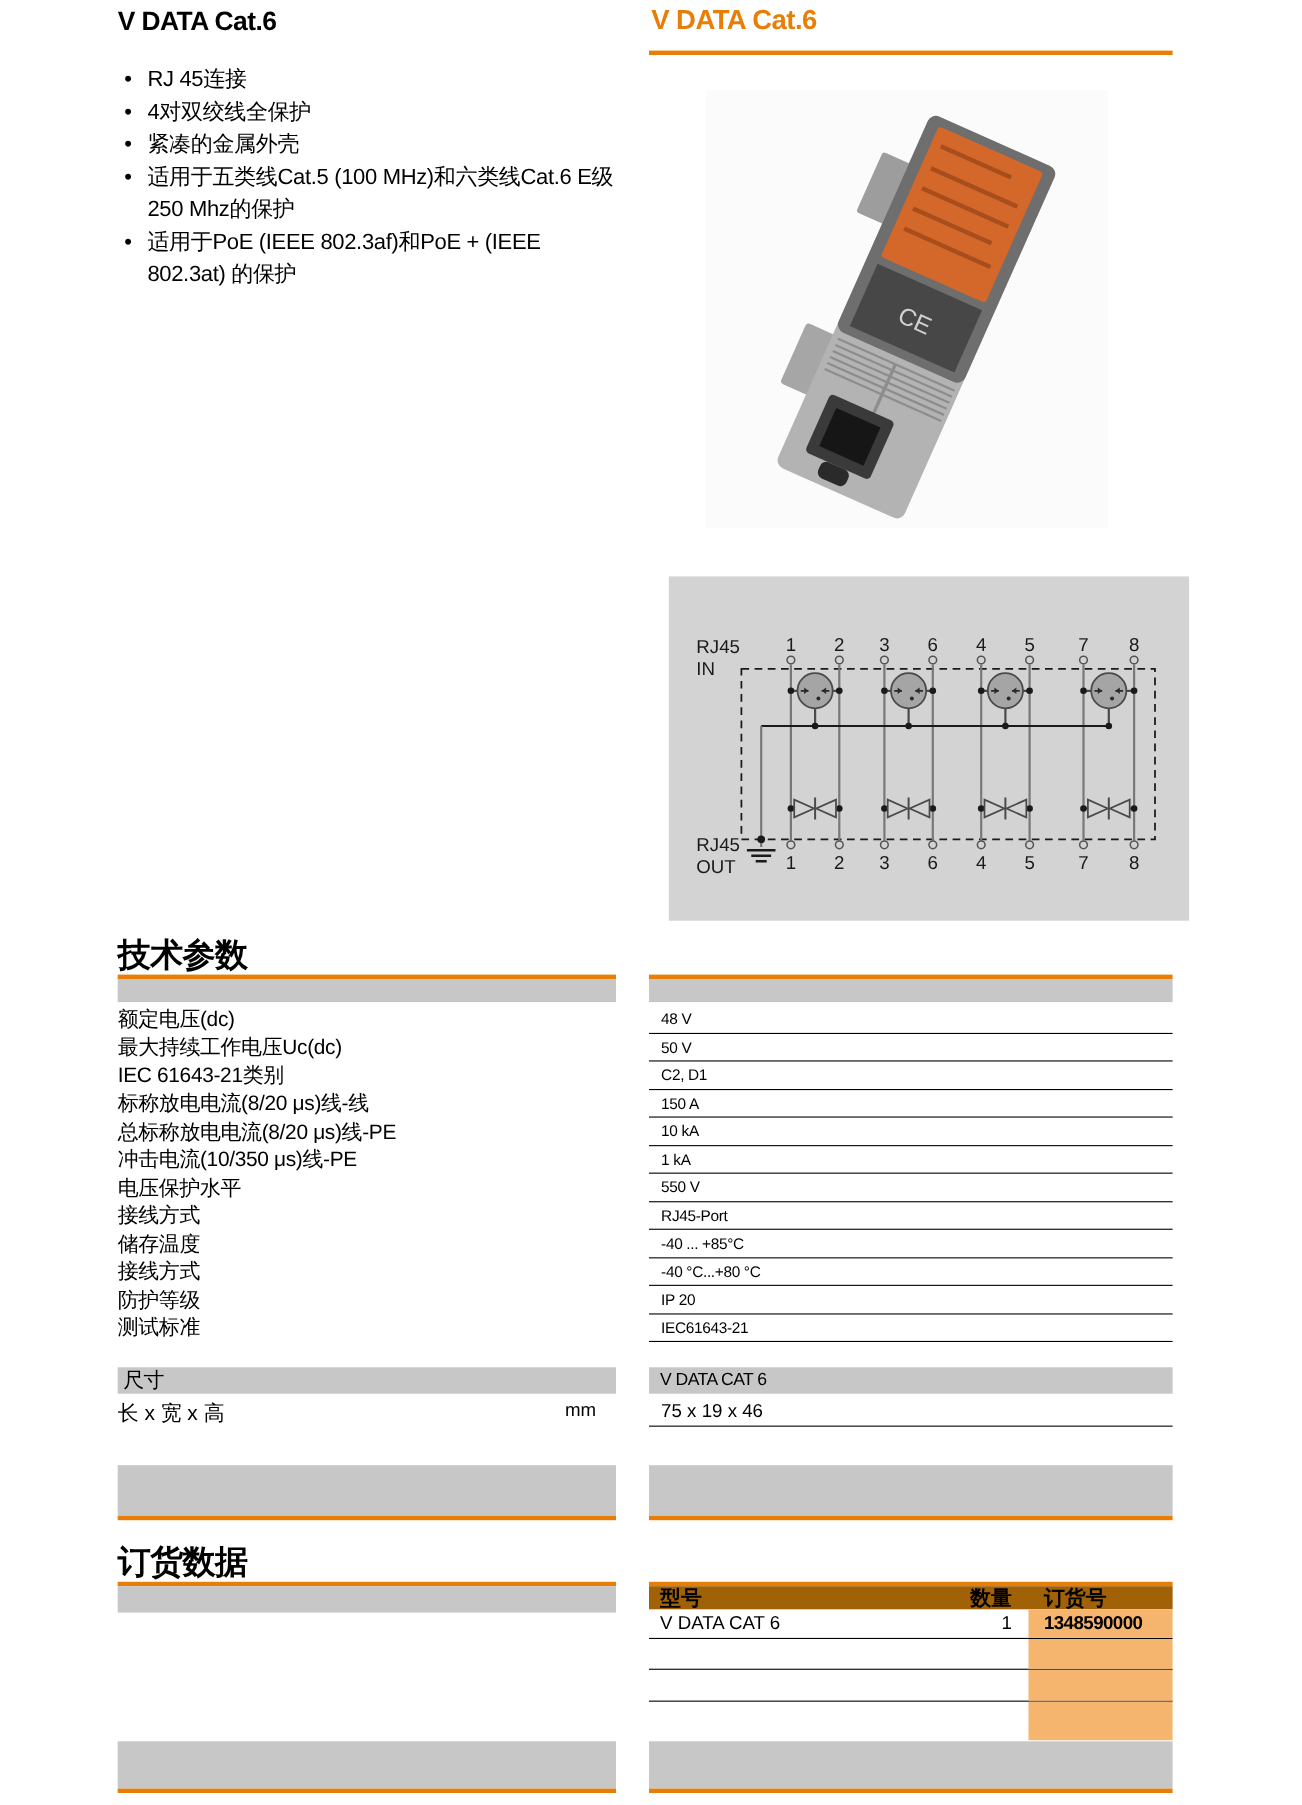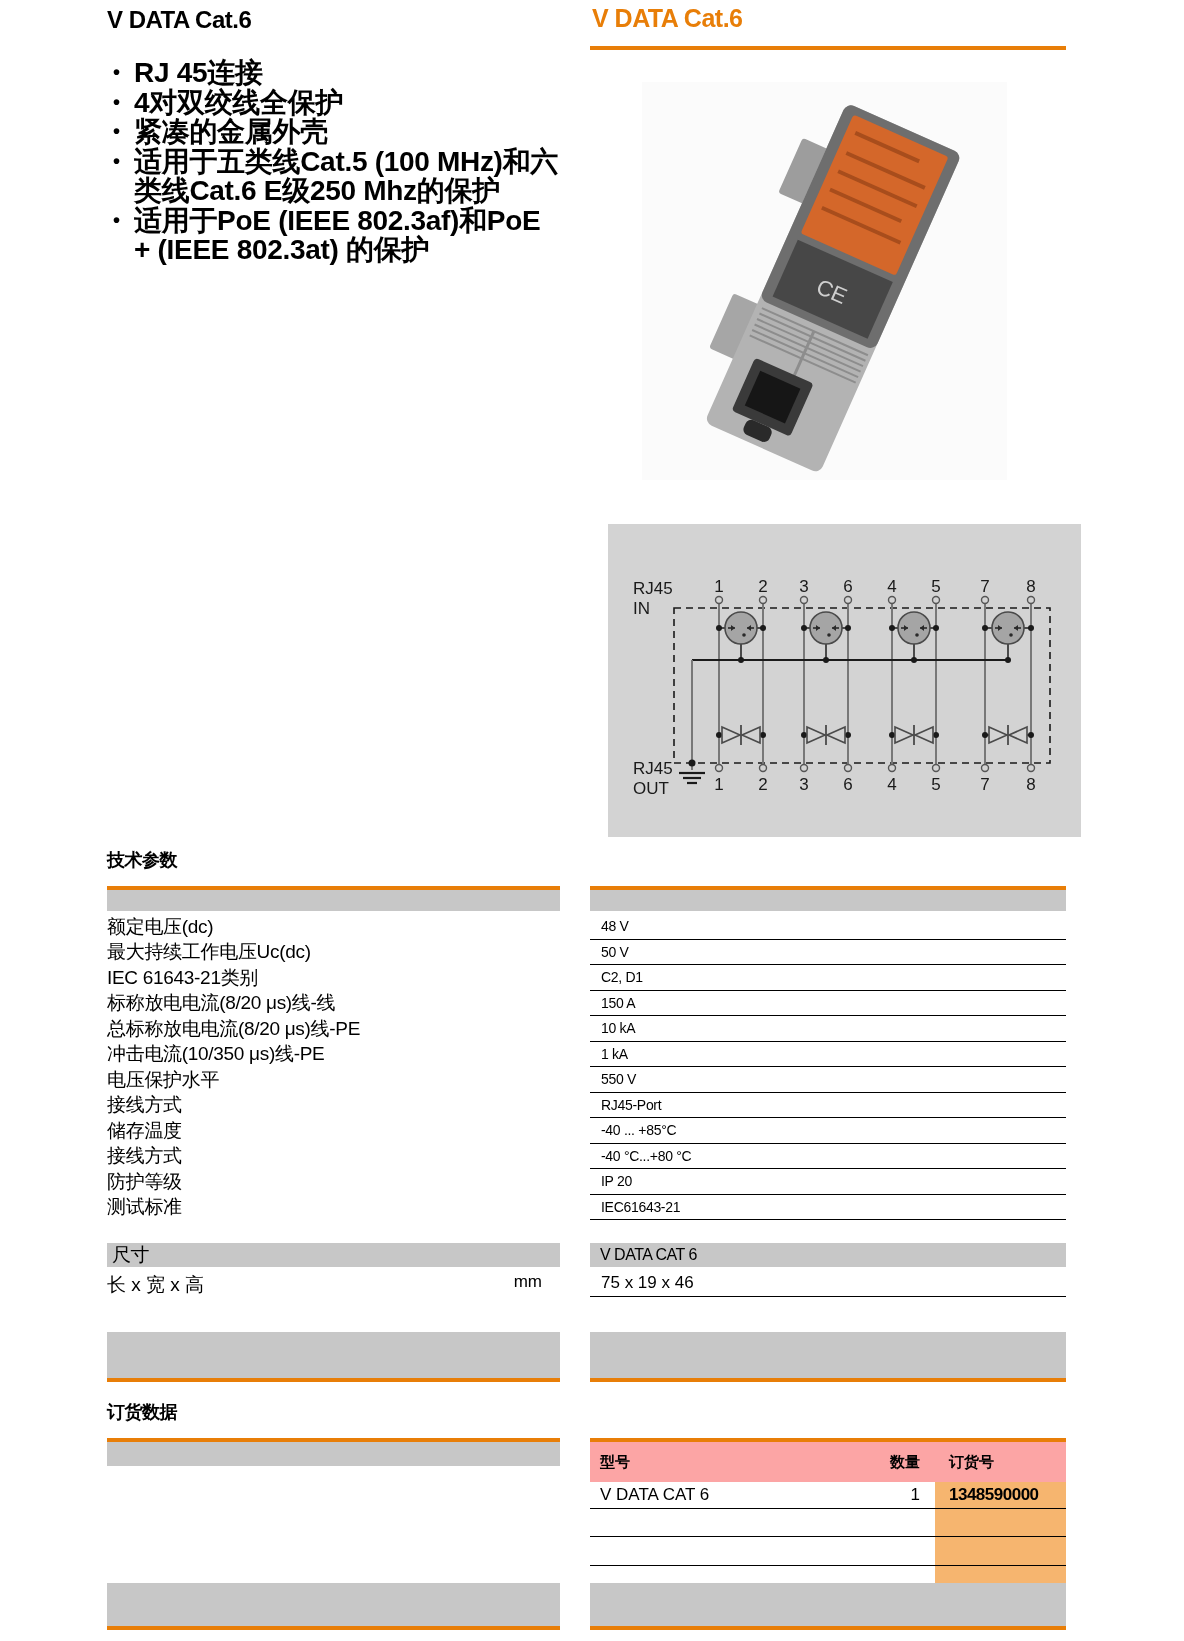--- a/index.html
+++ b/index.html
@@ -7,44 +7,44 @@
     position:relative;width:1184px;height:1641px;background:#ffffff;
     font-family:"Liberation Sans","DejaVu Sans",sans-serif;color:#000;overflow:hidden;
   }
   .abs{position:absolute;}
   
   .h-left{left:107px;top:6px;font-size:24px;font-weight:bold;letter-spacing:-0.5px;}
   .h-right{left:592px;top:4px;font-size:25px;font-weight:bold;letter-spacing:-0.5px;color:#E87E08;}
   .rule{height:4px;background:#E87E08;}
   
   .features{left:107px;top:58px;width:455px;margin:0;padding:0;list-style:none;}
-  .features li{position:relative;padding-left:27px;font-size:28px;line-height:29.5px;letter-spacing:-0.3px;font-weight:bold;}
+  .features li{position:relative;padding-left:27px;font-size:20px;line-height:29.5px;letter-spacing:-0.3px;}
   .features li::before{content:"•";position:absolute;left:6px;top:0;font-size:20px;}
   
   .photo{left:642px;top:82px;width:365px;height:398px;background:#fbfbfb;}
   .diagram{left:593px;top:524px;width:473px;height:313px;background:#d3d3d3;margin-left:15px;}
   
   .band{background:#c7c7c7;}
-  .sec-h{font-size:18px;font-weight:bold;letter-spacing:-0.5px;}
+  .sec-h{font-size:30px;font-weight:bold;letter-spacing:-0.5px;}
   
   .tech-rows{left:107px;top:914px;width:959px;}
   .t-row{display:flex;height:25.5px;align-items:center;}
   .t-label{width:483px;font-size:19px;letter-spacing:-0.3px;white-space:nowrap;}
   .t-value{width:476px;height:100%;display:flex;align-items:center;border-bottom:1px solid #000;
            font-size:14px;padding-left:11px;box-sizing:border-box;letter-spacing:-0.3px;}
   
   .band-label{font-size:19px;font-weight:normal;padding-left:5px;letter-spacing:-0.5px;display:flex;align-items:center;height:100%;box-sizing:border-box;}
   .band-label.small{font-size:16px;padding-left:10px;}
   .dim-row-left{left:107px;top:1272px;width:453px;display:flex;justify-content:space-between;font-size:19px;}
   .dim-unit{font-size:17px;padding-right:18px;}
   .dim-val{left:590px;top:1270px;width:476px;height:27px;border-bottom:1px solid #000;
            font-size:17px;padding-left:11px;box-sizing:border-box;display:flex;align-items:center;}
   
   .order-table{left:590px;top:1442px;width:476px;}
-  .o-head{display:flex;height:40px;background:#fca5a5;font-weight:bold;font-size:15px;align-items:center;}
+  .o-head{display:flex;height:21px;background:#a16207;font-weight:bold;font-size:19px;align-items:center;}
   .o-row{display:flex;align-items:center;}
   .o-row.lined{border-bottom:1px solid #000;}
   .c1{width:250px;padding-left:10px;box-sizing:border-box;}
   .c2{width:80px;text-align:right;}
   .c3{width:131px;margin-left:15px;padding-left:14px;box-sizing:border-box;height:100%;display:flex;align-items:center;}
   .c3.hl{background:#F6B56F;}
   .o-row .c1,.o-row .c2{font-size:17px;}
   .o-num{font-weight:bold;font-size:17px;letter-spacing:-0.5px;}
   svg text{font-family:"Liberation Sans","DejaVu Sans",sans-serif;}
 </style>

